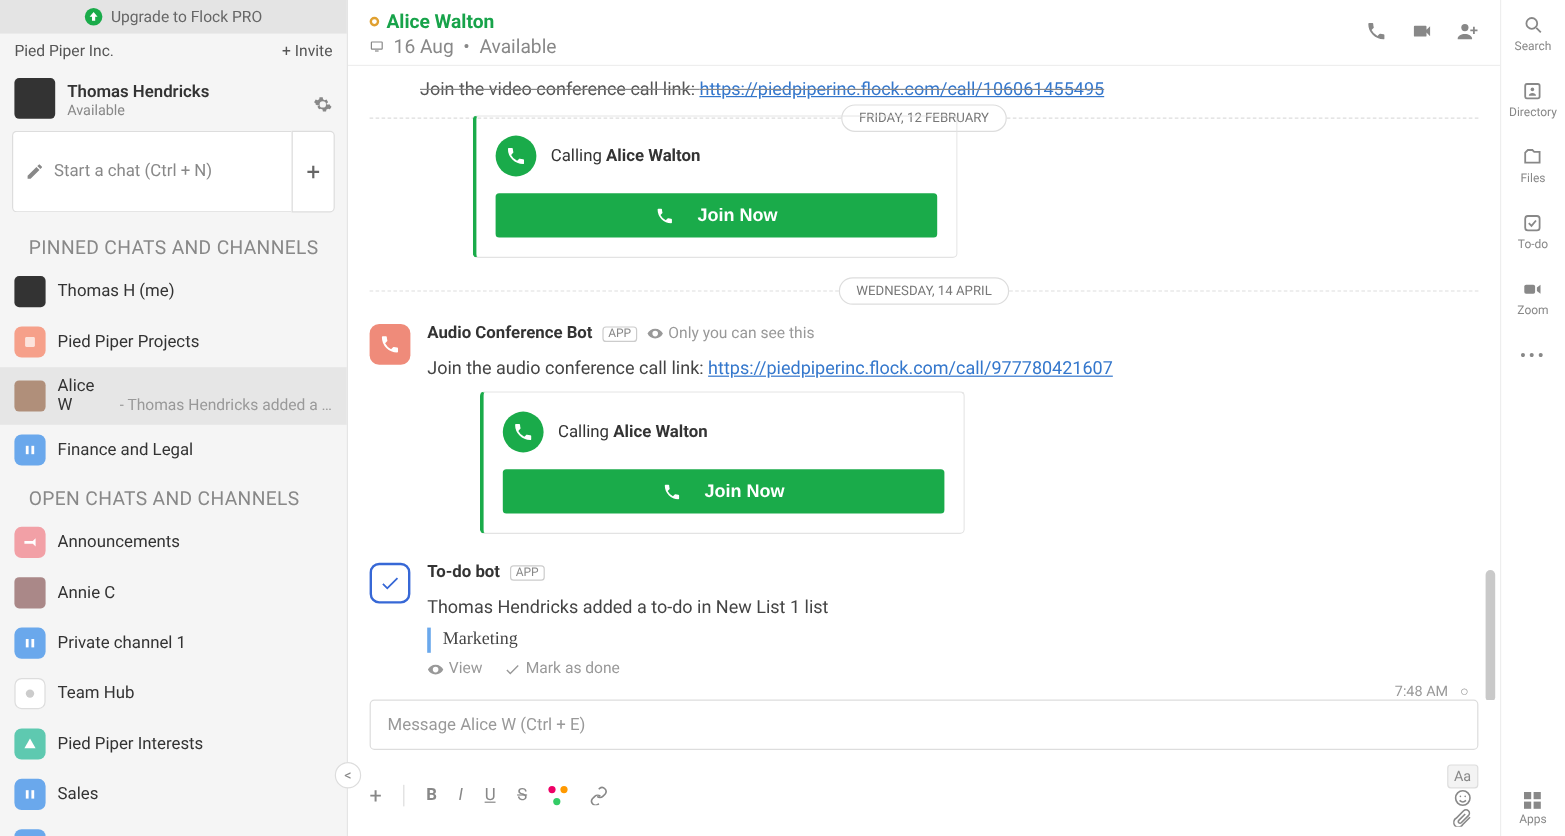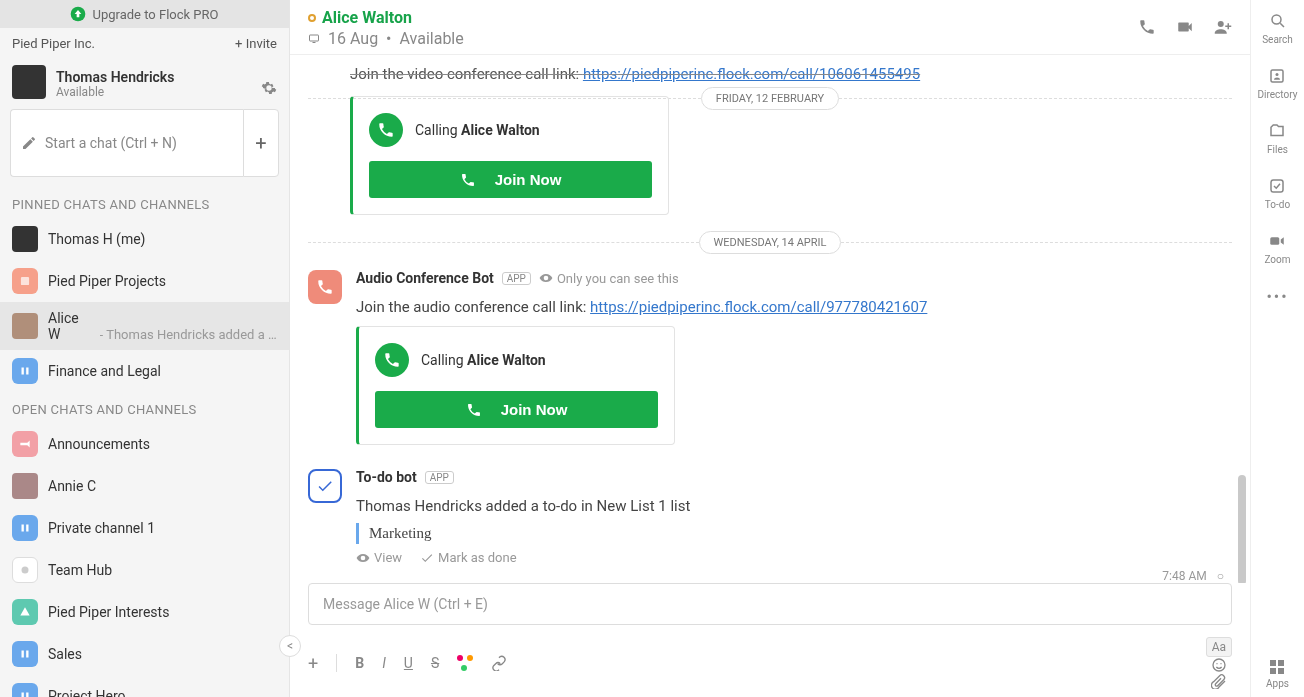--- a/index.html
+++ b/index.html
@@ -12,21 +12,21 @@
 .invite {color:#555;}
 .user-row { display: flex; align-items: flex-end; padding: 6px 12px 10px 12px; gap:10px;}
 .avatar { width: 34px; height: 34px; border-radius: 4px; background:#333; display:inline-block;}
 .avatar.sm{width:26px;height:26px;border-radius:4px;}
 .user-name{font-weight:600; font-size:14px; color:#333;}
 .user-status{font-size:12px; color:#888;}
 .gear{color:#888;}
 .newchat-row{display:flex; gap:0; padding:0 10px 10px 10px;}
 .newchat{flex:1; border:1px solid #ddd; border-right:none; border-radius:4px 0 0 4px; background:#fff; padding:25px 10px; display:flex; align-items:center; gap:8px; color:#888;}
 .newchat-plus{width:36px; border:1px solid #ddd; border-radius:0 4px 4px 0; background:#fff; display:flex; align-items:center; justify-content:center; color:#666; font-size:20px;}
-.section-label{font-size:13px; color:#888; padding:10px 12px 6px 12px; letter-spacing:0.3px;}
+.section-label{font-size:16px; color:#888; padding:10px 12px 6px 24px; letter-spacing:0.3px;}
 .chat-item{display:flex; align-items:center; gap:10px; padding:8px 12px; color:#444; cursor:pointer;}
 .chat-item.selected{background:#e6e6e6;}
 .chat-item .preview{color:#999; font-size:13px; white-space:nowrap; overflow:hidden; text-overflow:ellipsis;}
 .chat-item .name{color:#333;}
 .chat-item .label-wrap{display:flex; gap:6px; align-items:flex-end; overflow:hidden; flex:1;}
 .sq{width:26px;height:26px;border-radius:6px;display:flex;align-items:center;justify-content:center;color:#fff;flex-shrink:0;}
 .sq.orange{background:#f6a08a;}
 .sq.blue{background:#6aa8ec;}
 .sq.pink{background:#f2a0a6;}
 .sq.teal{background:#5ec9b0;}
@@ -52,21 +52,21 @@
 .msg .icon-box{width:34px;height:34px;border-radius:8px;display:flex;align-items:center;justify-content:center;flex-shrink:0;}
 .icon-box.salmon{background:#ef8b7a;color:#fff;}
 .icon-box.outline{border:2px solid #3768d6;color:#3768d6;background:#fff;}
 .msg-body{flex:1; min-width:0;}
 .msg-head{display:flex; align-items:center; gap:8px; color:#333;}
 .msg-head .sender{font-weight:700;}
 .app-badge{font-size:10px; border:1px solid #ccc; color:#888; border-radius:3px; padding:0 4px;}
 .eye-note{color:#999; font-size:13px; display:flex; align-items:center; gap:4px;}
 .msg-text{color:#444; font-size:15px; margin-top:12px;}
 .msg-text a{color:#3477cc; text-decoration:underline;}
-.call-card{border:1px solid #e3e3e3; border-left:3px solid #1aab4a; border-radius:4px; padding:16px; margin-top:10px; width:319px;}
+.call-card{border:1px solid #e3e3e3; border-left:3px solid #1aab4a; border-radius:4px; padding:16px; margin-top:10px; width:404px;margin-left:44px;}
 .call-row{display:flex; align-items:center; gap:12px; margin-bottom:14px;}
 .call-circle{width:34px;height:34px;border-radius:50%;background:#1aab4a;display:flex;align-items:center;justify-content:center;color:#fff;}
 .call-text{color:#333;}
 .call-text b{font-weight:700;}
 .join-btn{width:100%; background:#1aab4a; color:#fff; border:none; border-radius:3px; padding:10px; font-size:15px; font-weight:600; display:flex; align-items:center; justify-content:center; gap:19px;}
 .todo-card{border-left:3px solid #6aa8ec; padding:2px 10px; margin-top:8px; color:#444; font-size:15px;font-family:Liberation Serif, serif;}
 .todo-actions{display:flex; gap:18px; color:#999; font-size:13px; margin-top:6px; align-items:center;}
 .todo-actions span{display:flex;align-items:center;gap:4px;}
 .msg-meta{display:flex; justify-content:flex-end; gap:10px; color:#999; font-size:12px; margin-top:4px; padding-right:8px;}
 .scroll-ind{position:absolute; right:4px; top:420px; width:8px; height:110px; background:#c9c9c9; border-radius:4px;}

